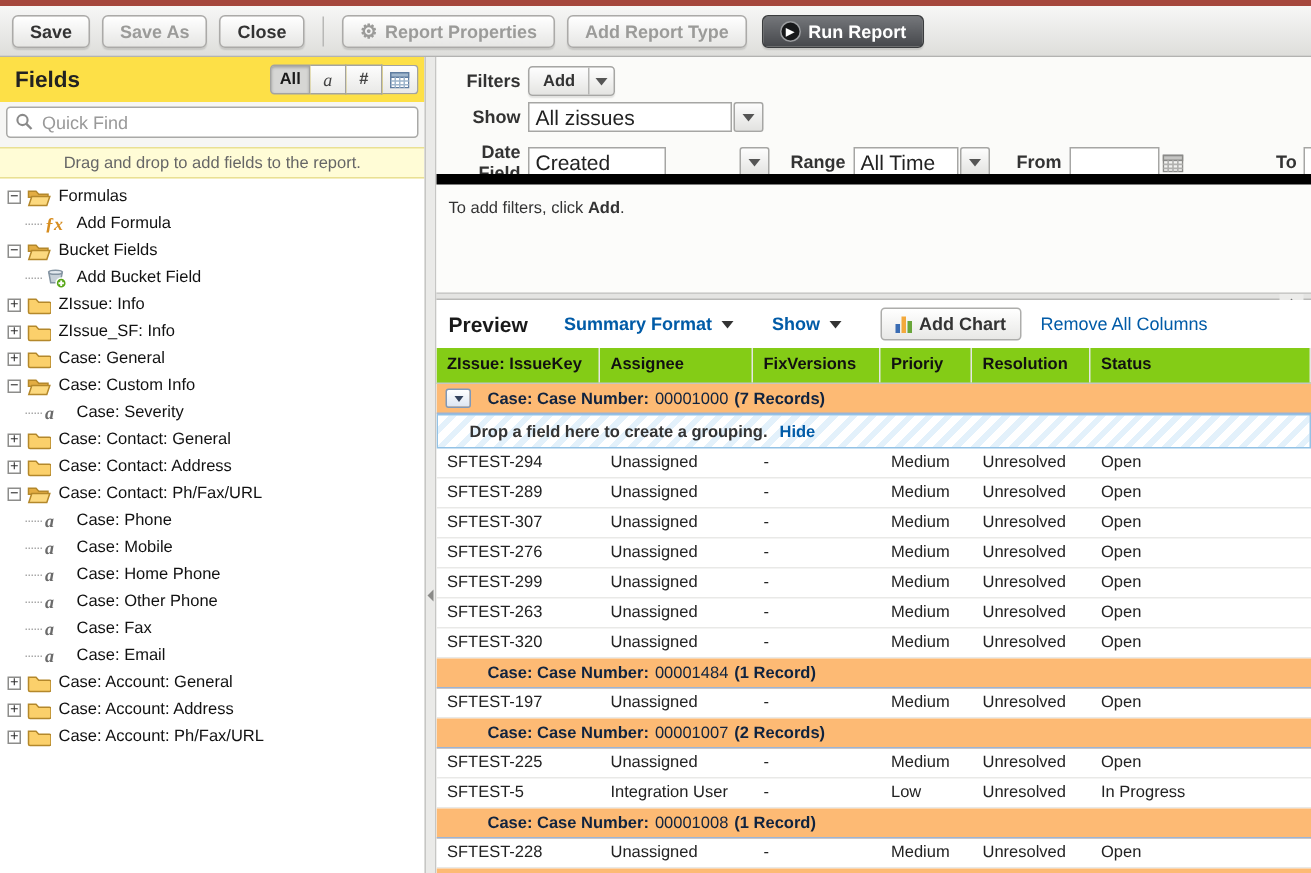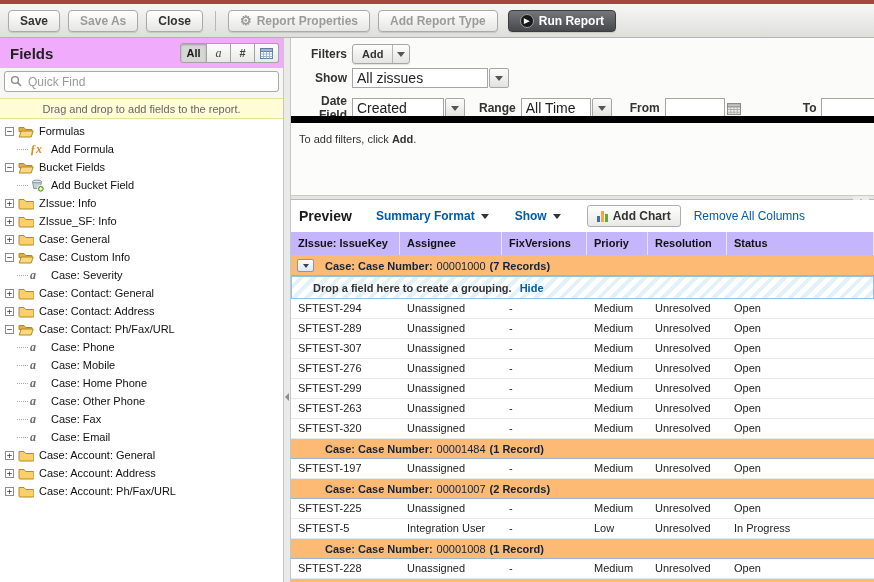--- a/index.html
+++ b/index.html
@@ -29,21 +29,21 @@
   .gear { font-size:13px; color:#9b9b99; line-height:1; }
   .play {
     width:14px; height:14px; border-radius:50%; background:#17181a; border:1px solid #9b9da0;
     display:inline-flex; align-items:center; justify-content:center; font-size:7px; color:#fff;
   }
   
   .fields-panel {
     position:absolute; top:38px; left:0; width:283px; height:544px; background:#fff;
   }
   .fields-head {
-    height:30px; display:flex; align-items:center; padding:0 4px 0 10px; background:#f0abfc;
+    height:30px; display:flex; align-items:center; padding:0 4px 0 10px; background:#fde047;
   }
   .fields-title { font-size:15px; font-weight:bold; color:#222; flex:1; }
   .ftype-group { display:flex; }
   .ftype-btn {
     width:24px; height:20px; border:1px solid #a3a3a1; border-left:none;
     background:linear-gradient(#fdfdfd,#e9e9e7); display:flex; align-items:center; justify-content:center;
     font-size:11px; color:#444; cursor:pointer;
   }
   .ftype-btn:first-child { border-left:1px solid #a3a3a1; border-radius:3px 0 0 3px; width:27px; }
   .ftype-btn:last-child { border-radius:0 3px 3px 0; }
@@ -131,21 +131,21 @@
     font-size:12px; font-weight:bold; color:#333; cursor:pointer; margin-right:13px;
   }
   .bars { display:inline-flex; align-items:flex-end; gap:1px; height:11px; }
   .bars i { width:3px; display:block; }
   .bars .b1 { height:6px; background:#3a6cb3; }
   .bars .b2 { height:11px; background:#f3a93c; }
   .bars .b3 { height:8px; background:#69a63a; }
   .pv-remove { color:#015ba7; font-size:12px; cursor:pointer; }
   
   .pv-table { position:absolute; top:32px; left:0; right:0; bottom:0; overflow:hidden; }
-  .phead { display:flex; height:24px; border-bottom:1px solid #c6c6c4; background:#c4b5fd; }
+  .phead { display:flex; height:24px; border-bottom:1px solid #c6c6c4; background:#84cc16; }
   .phead .cell { font-weight:bold; font-size:11px; color:#111; line-height:23px; border-right:1px solid #e6e6e4; }
   .cell { padding-left:7px; overflow:hidden; white-space:nowrap; }
   .c0 { width:109px; } .c1 { width:102px; } .c2 { width:85px; } .c3 { width:61px; } .c4 { width:79px; } .c5 { flex:1; }
   .prow { display:flex; align-items:center; }
   .prow.data { height:20px; border-bottom:1px solid #e9e9e7; font-size:11px; color:#222; }
   .prow.data .cell { line-height:19px; }
   .prow.group { height:20px; background:#fdba74; border-bottom:1px solid #9ab4d8; font-size:11px; color:#10233f; }
   .gmenu {
     width:17px; height:13px; margin:0 11px 0 6px; border:1px solid #7f98b8; border-radius:2px;
     background:linear-gradient(#ffffff,#dde6f2); display:inline-flex; align-items:center; justify-content:center; cursor:pointer;
@@ -422,21 +422,21 @@
     <span class="f-label" style="width:56px;">Show</span>
     <span class="combo" style="margin-left:5px;">
       <span class="combo-box" style="width:136px;">All zissues</span>
       <span class="combo-btn">
           <span class="tri"></span>
         </span>
     </span>
   </div>
   <div class="frow" style="top:56px; left:0;">
     <span class="f-label" style="width:56px;">Date Field</span>
-    <span class="combo" style="margin-left:5px;">
+    <span class="combo" style="margin-left:5px;gap:48px;">
       <span class="combo-box" style="width:92px;">Created</span>
       <span class="combo-btn">
           <span class="tri"></span>
         </span>
     </span>
     <span class="f-label" style="margin-left:14px;">Range</span>
     <span class="combo" style="margin-left:5px;">
       <span class="combo-box" style="width:70px;">All Time</span>
       <span class="combo-btn">
           <span class="tri"></span>

